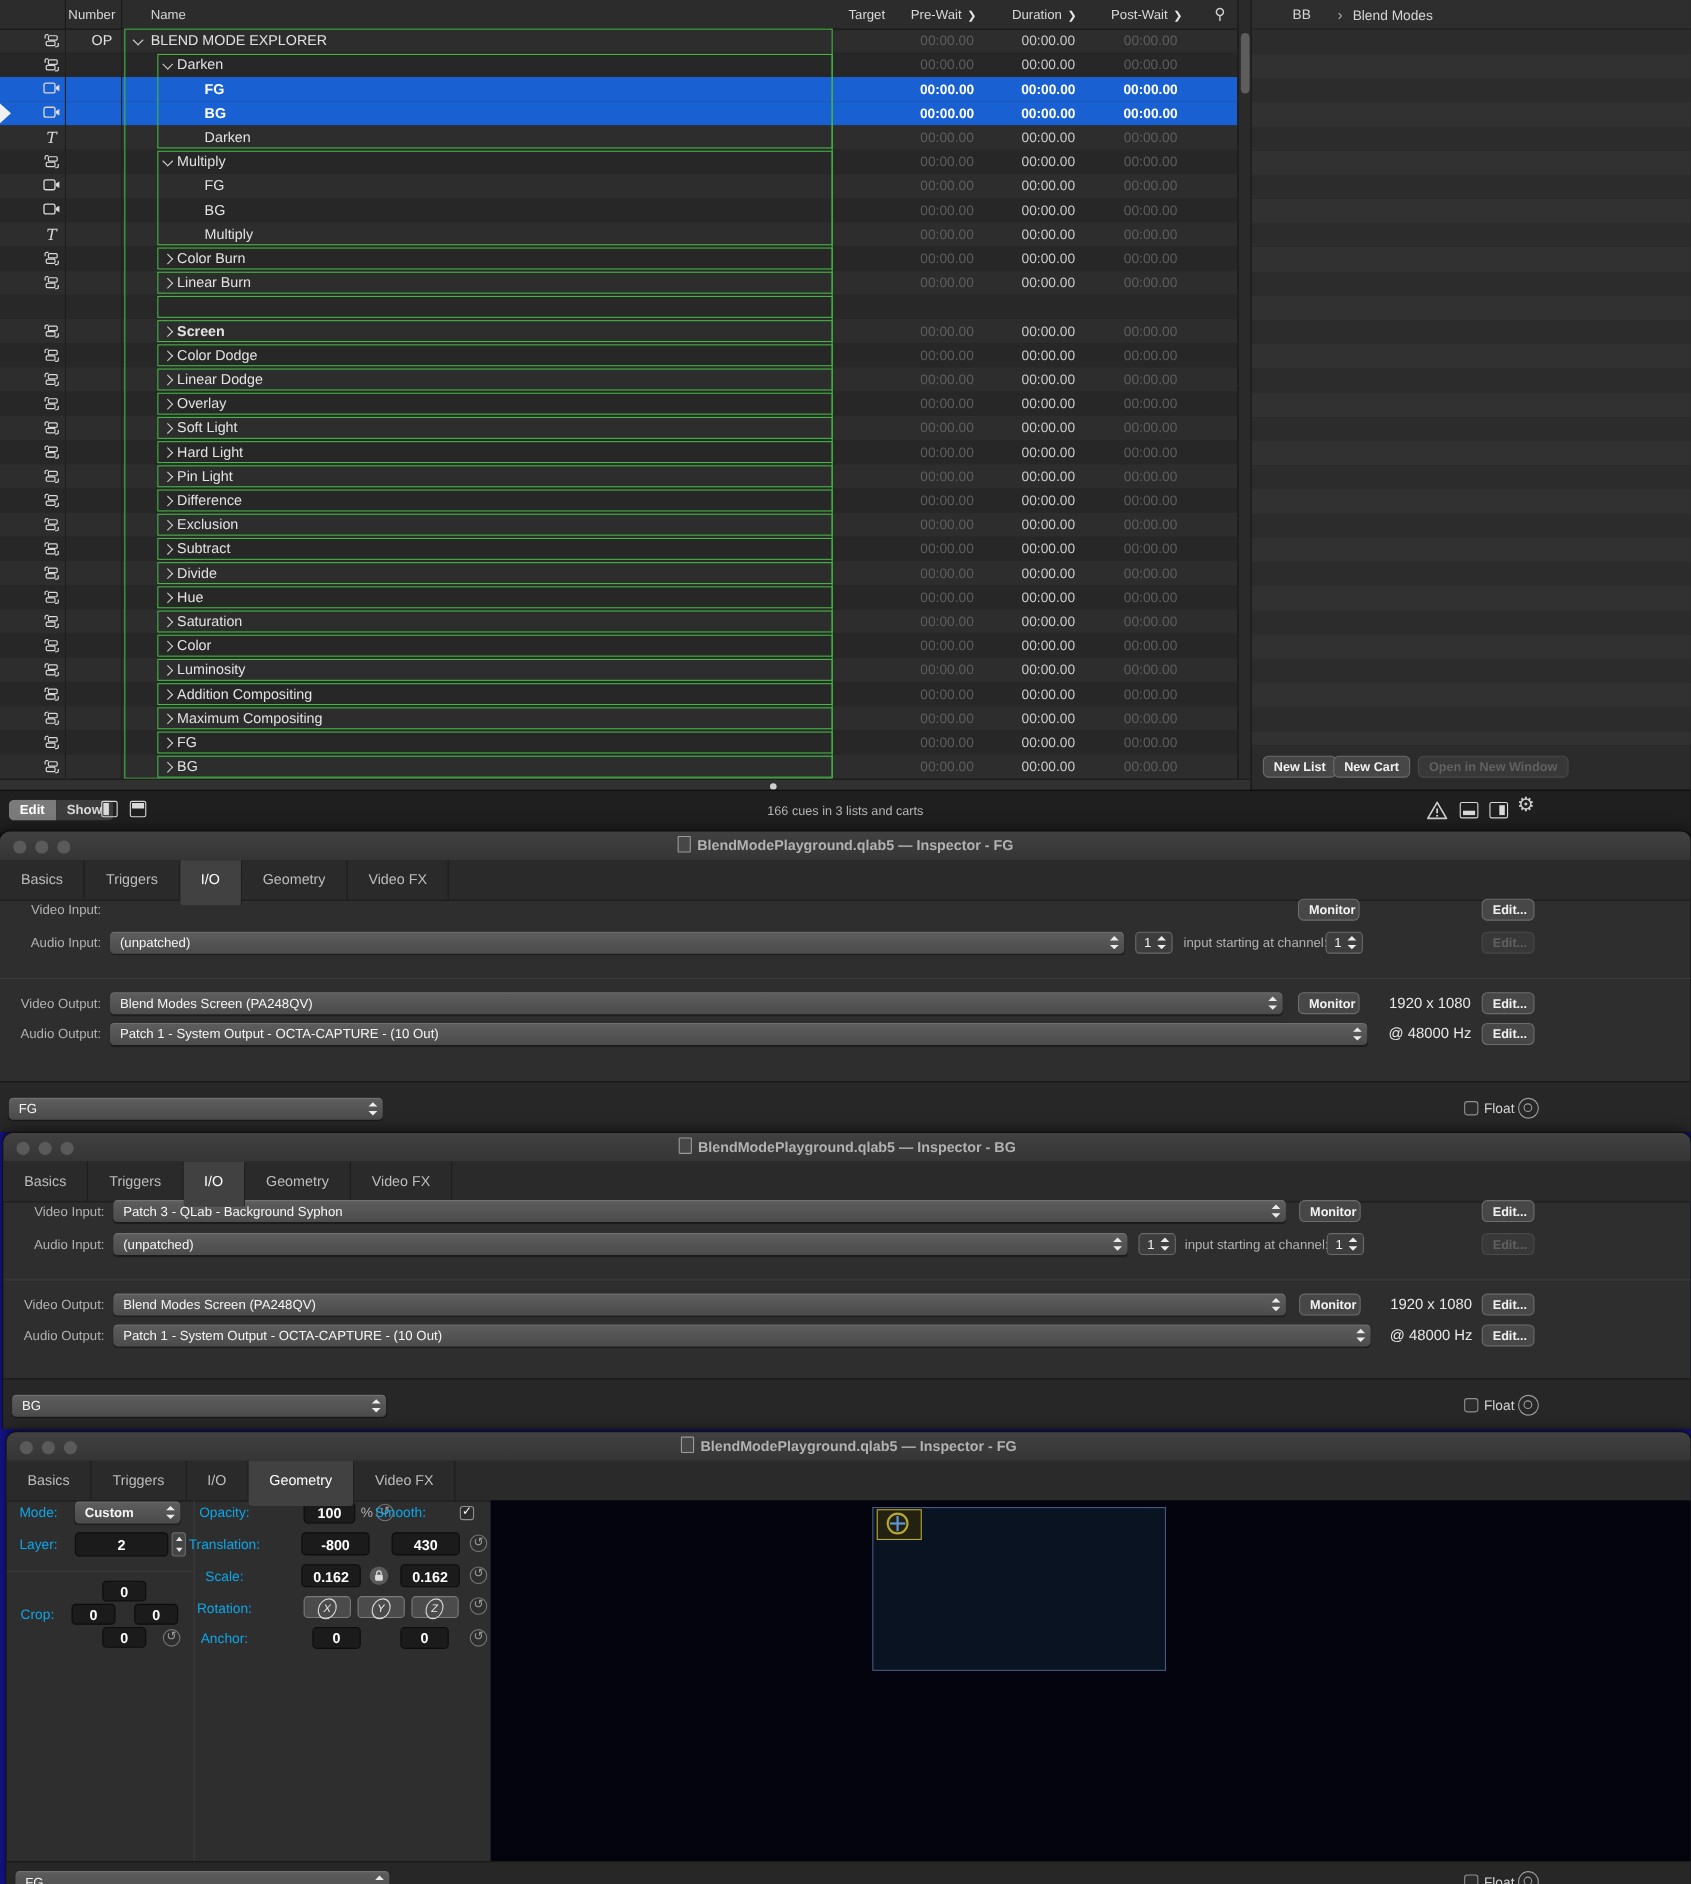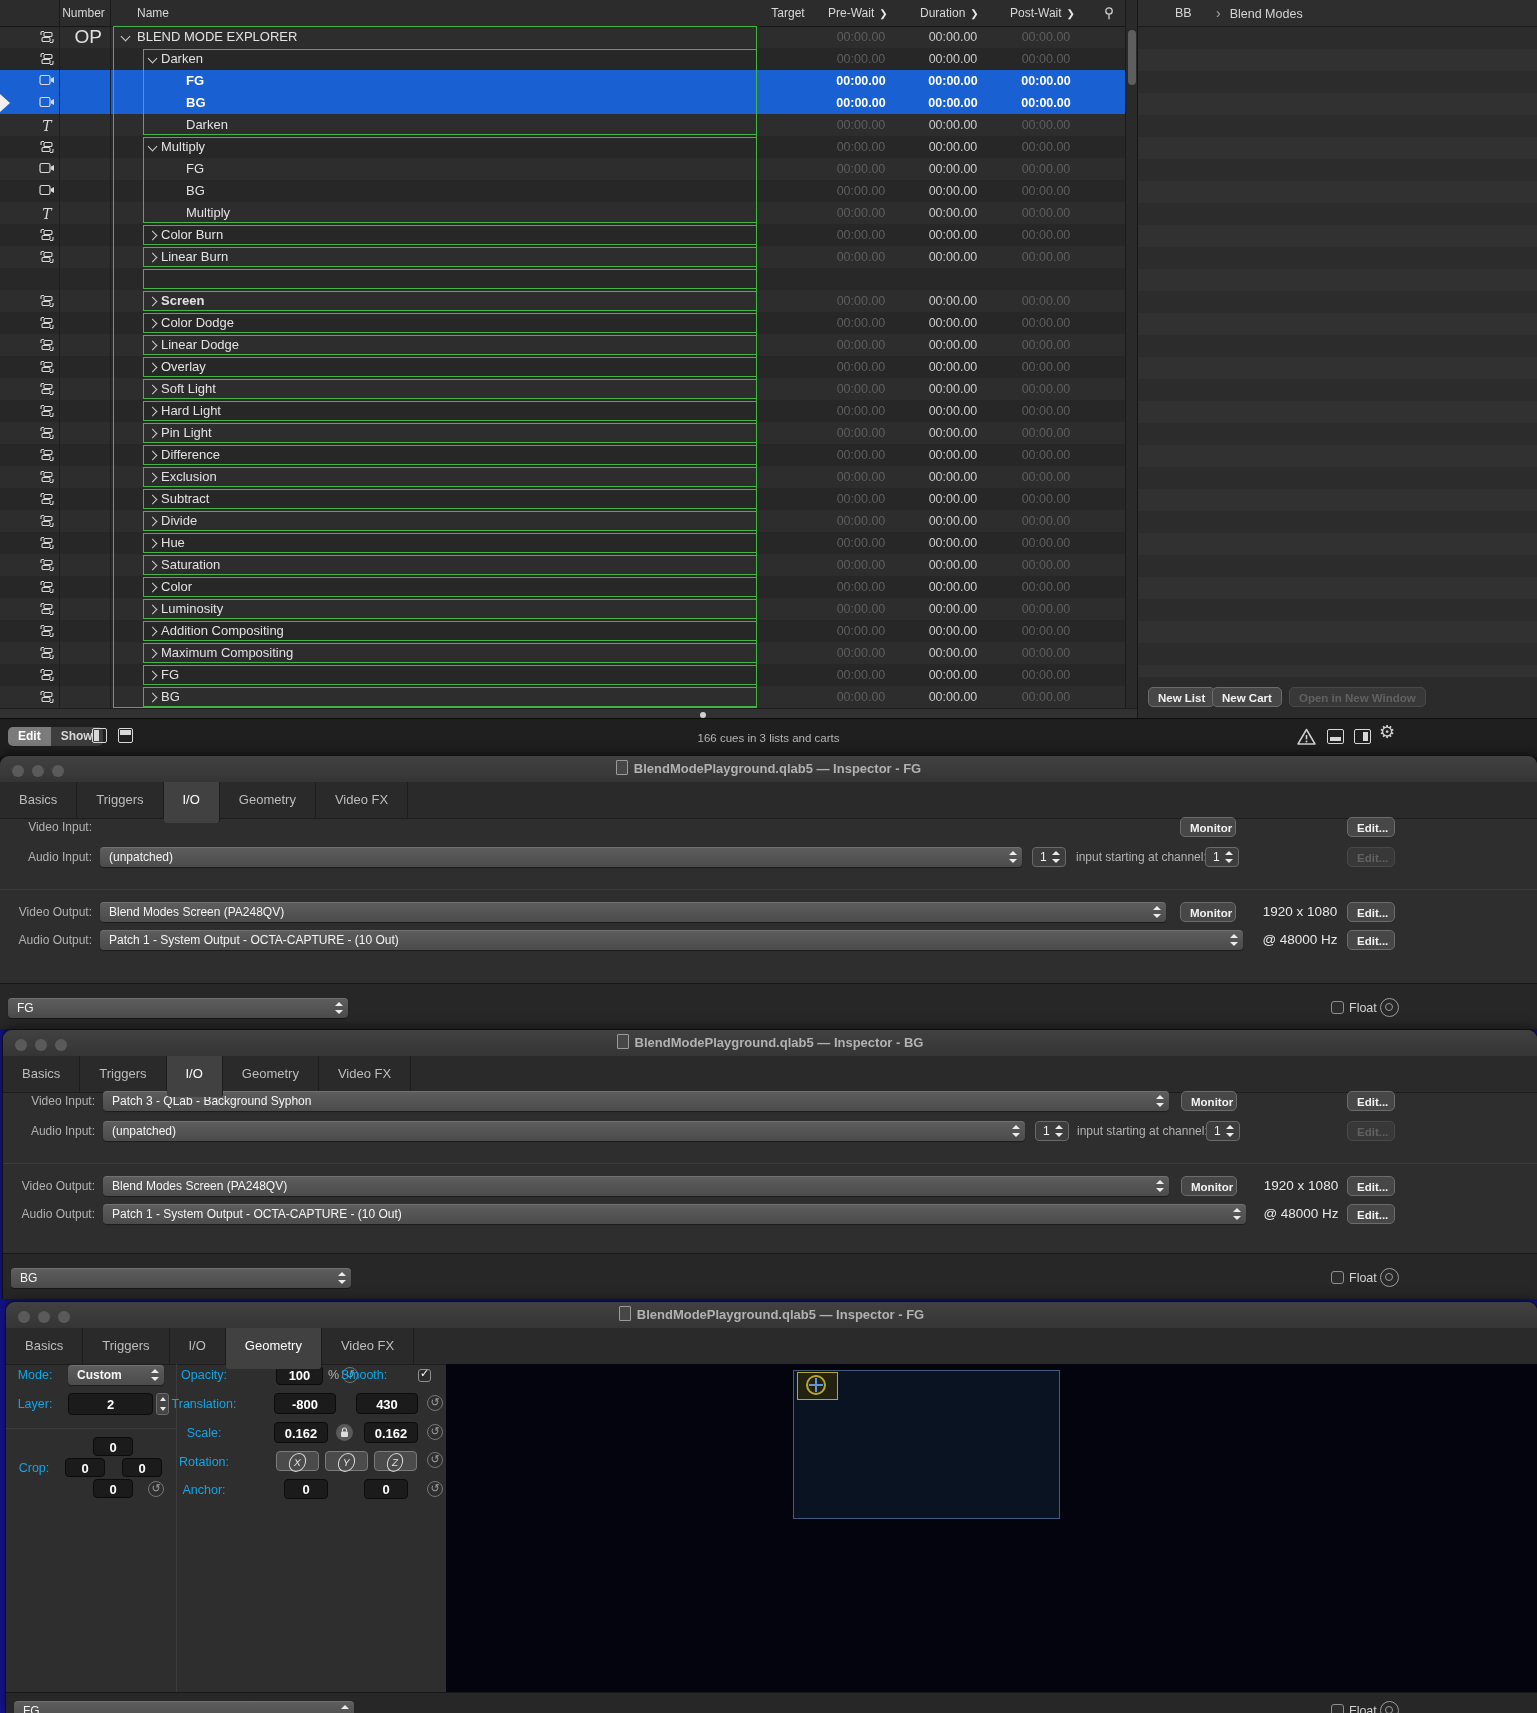--- a/index.html
+++ b/index.html
@@ -9,21 +9,21 @@
   
   #cuetable{left:0;top:0;width:1125px;height:712px;background:#282828;overflow:hidden}
   #thead{left:0;top:0;width:1125px;height:26px;background:#2c2c2c;border-bottom:1px solid #161616;color:#d8d8d8;font-size:12px}
   .hcell{position:absolute;top:0;line-height:26px;white-space:nowrap}
   .hchev::after{content:"❯";font-size:10px;font-weight:bold;color:#e8e8e8;margin-left:5px}
   .colsep{position:absolute;top:0;width:1px;height:712px;background:#1e1e1e}
   .crow{position:absolute;left:0;width:1125px;height:22px}
   .crow.even{background:#2d2d2d}.crow.odd{background:#272727}
   .crow.sel{background:#1961d2}
   .cicon{position:absolute;left:38px;top:50%;transform:translateY(-50%);width:18px;height:16px;text-align:center}
-  .cnum{position:absolute;left:58px;width:44px;text-align:right;line-height:22px;color:#e0e0e0;font-size:19px}
+  .cnum{position:absolute;left:58px;width:44px;text-align:right;line-height:22px;color:#e0e0e0;font-size:13px}
   .cname{position:absolute;line-height:22px;color:#e2e2e2;font-size:13px;white-space:nowrap}
   .sel .cname,.sel .tval{color:#fff;font-weight:700}
   .tval{position:absolute;width:84px;text-align:center;line-height:22px;font-size:12.5px}
   .tdim{color:#5e5e5e}.tdur{color:#cbcbcb}
   .chv{position:absolute;width:6px;height:6px;border-right:1.5px solid #cfcfcf;border-bottom:1.5px solid #cfcfcf}
   .chv.open{transform:rotate(45deg);margin-top:-1px}
   .chv.closed{transform:rotate(-45deg)}
   .gbox{position:absolute;border:1.5px solid #44b544;pointer-events:none}
   .ticn{font-family:"DejaVu Serif","Liberation Serif",serif;font-style:italic;font-size:14px;color:#d9d9d9;line-height:16px}
   .phead{position:absolute;left:0;width:0;height:0;border-top:9px solid transparent;border-bottom:9px solid transparent;border-left:10px solid #f0f0f0;top:2px}

